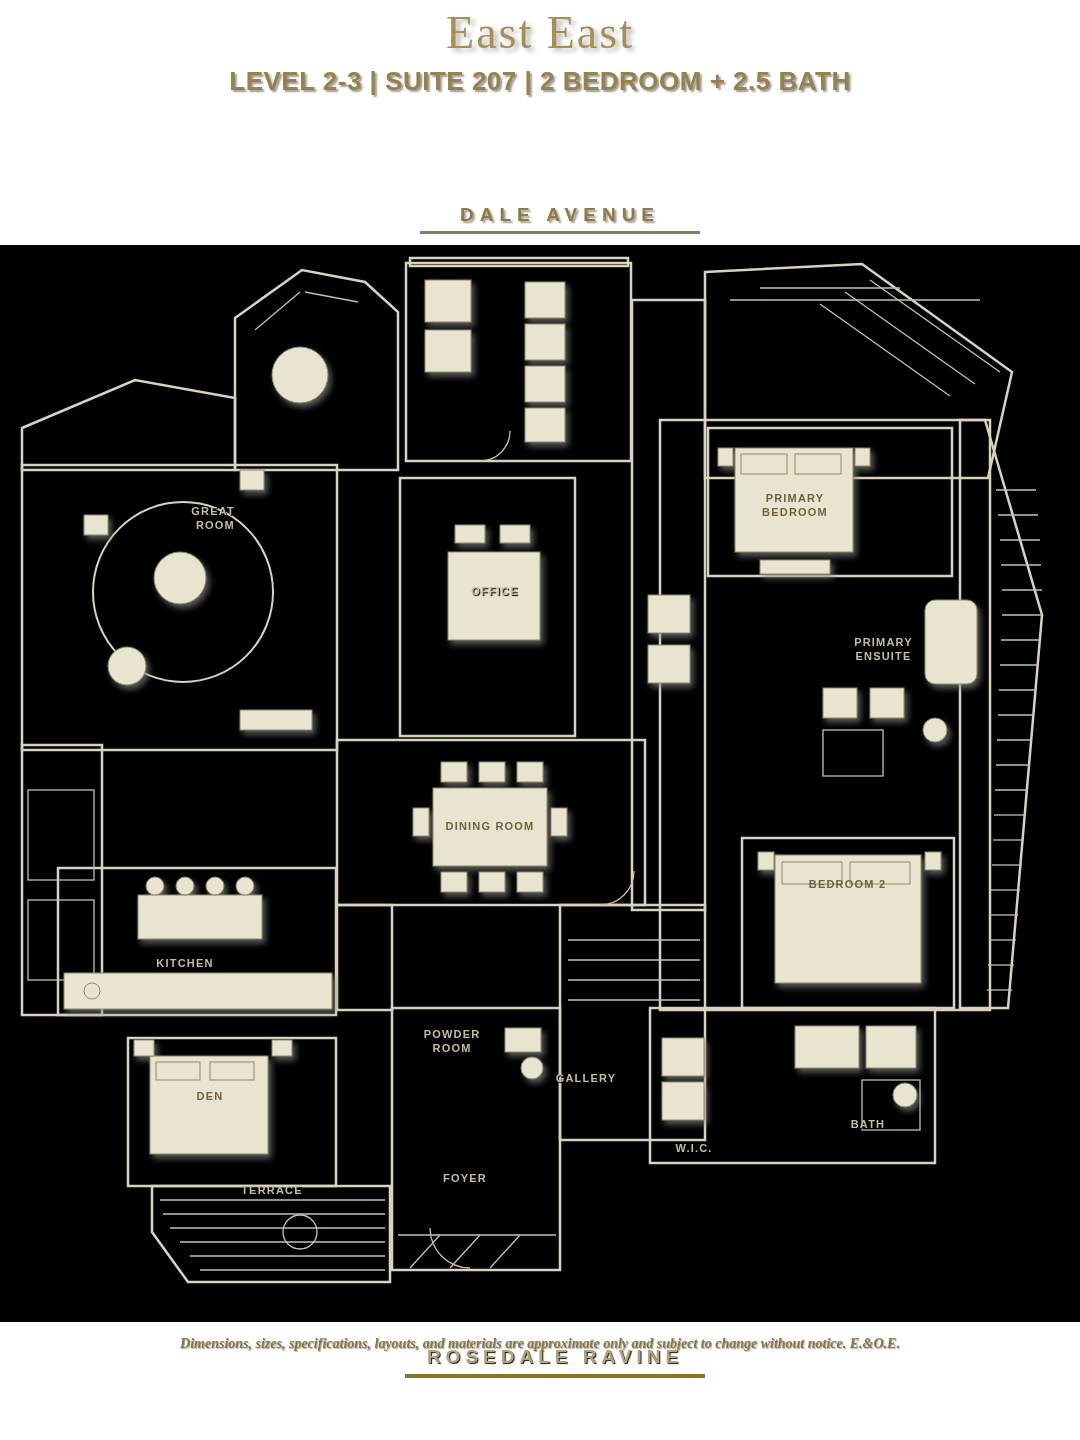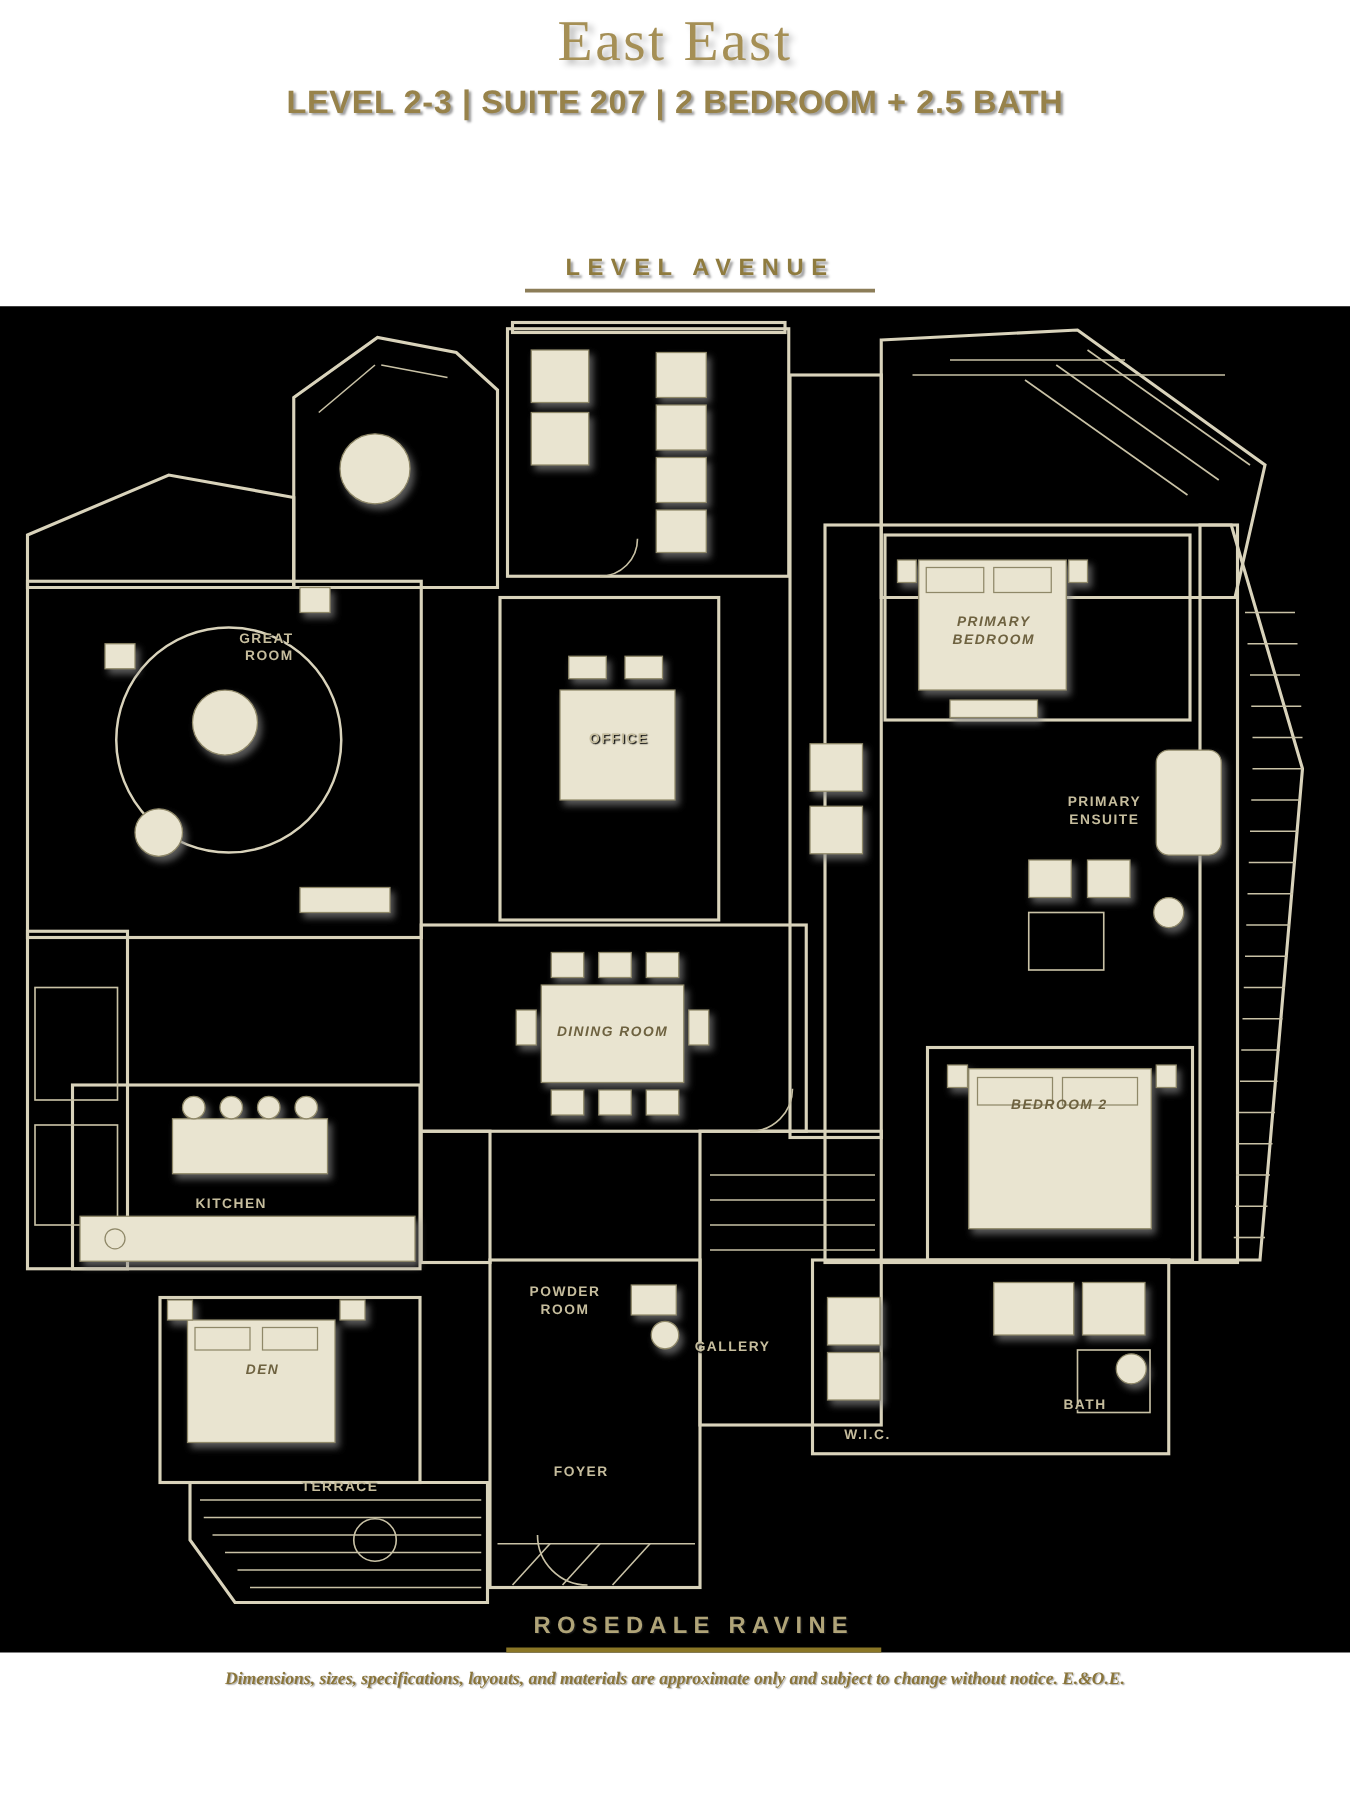--- a/index.html
+++ b/index.html
@@ -11,44 +11,44 @@
     text-shadow:4px 3px 5px #b3b3b3;}
   .hdr-line{position:absolute;left:0;width:1080px;text-align:center;font-weight:700;
     font-size:26px;color:#97824a;letter-spacing:.5px;text-shadow:2px 2px 2px #9b9b9b;}
   .hdr-line1{top:66px;}
   .hdr-line2{top:101px;}
   
   .street-top{position:absolute;top:204px;left:420px;width:280px;text-align:center;}
   .street-top .txt{font-weight:700;font-size:19px;letter-spacing:6px;color:#8f7b3e;
     text-shadow:2px 2px 2px #9a9a9a;}
   .street-top .rule{margin-top:5px;height:3px;background:#8c7d58;}
-  .street-bottom{position:absolute;top:1290px;left:395px;width:320px;text-align:center;z-index:3;}
+  .street-bottom{position:absolute;top:1346px;left:395px;width:320px;text-align:center;z-index:3;}
   .street-bottom .txt{font-weight:700;font-size:19px;letter-spacing:5px;color:#b0a478;
     text-shadow:1px 1px 1px #1a1a1a;}
   .street-bottom .rule{margin:6px auto 0;height:4px;width:300px;background:#8a7626;}
   
   #plan-svg{position:absolute;left:0;top:0;width:1080px;height:1440px;z-index:1;}
   .room-label{position:absolute;z-index:2;color:#c6bd9d;font-weight:700;font-size:11px;
     letter-spacing:1.2px;text-align:center;line-height:1.25;text-shadow:1px 1px 1px #000;}
-  .room-label.dark{color:#6e6240;text-shadow:none;font-style:italic;}
+  .room-label.dark{color:#6e6240;text-shadow:none;}
   
   .disclaimer{position:absolute;top:1336px;left:0;width:1080px;text-align:center;
     font-family:"Liberation Serif",serif;font-style:italic;font-weight:700;font-size:14px;
     color:#8a753a;text-shadow:1px 1px 1px #a8a8a8;}
 </style>
 </head>
 <body>
 
 <div id="stage">
 
   <div class="hdr-title">East East</div>
   <div class="hdr-line hdr-line1">LEVEL 2-3 | SUITE 207 | 2 BEDROOM + 2.5 BATH</div>
 
   <div class="street-top">
-    <div class="txt">LEVEL AVENUE</div>
+    <div class="txt">DALE AVENUE</div>
     <div class="rule"></div>
   </div>
 
   <svg id="plan-svg" viewBox="0 0 1080 1440" aria-hidden="true">
     <defs>
       <filter id="soft" x="-20%" y="-20%" width="150%" height="150%">
         <feDropShadow dx="3" dy="4" stdDeviation="3" flood-color="#8a8a8a" flood-opacity="0.65"></feDropShadow>
       </filter>
     </defs>
 

